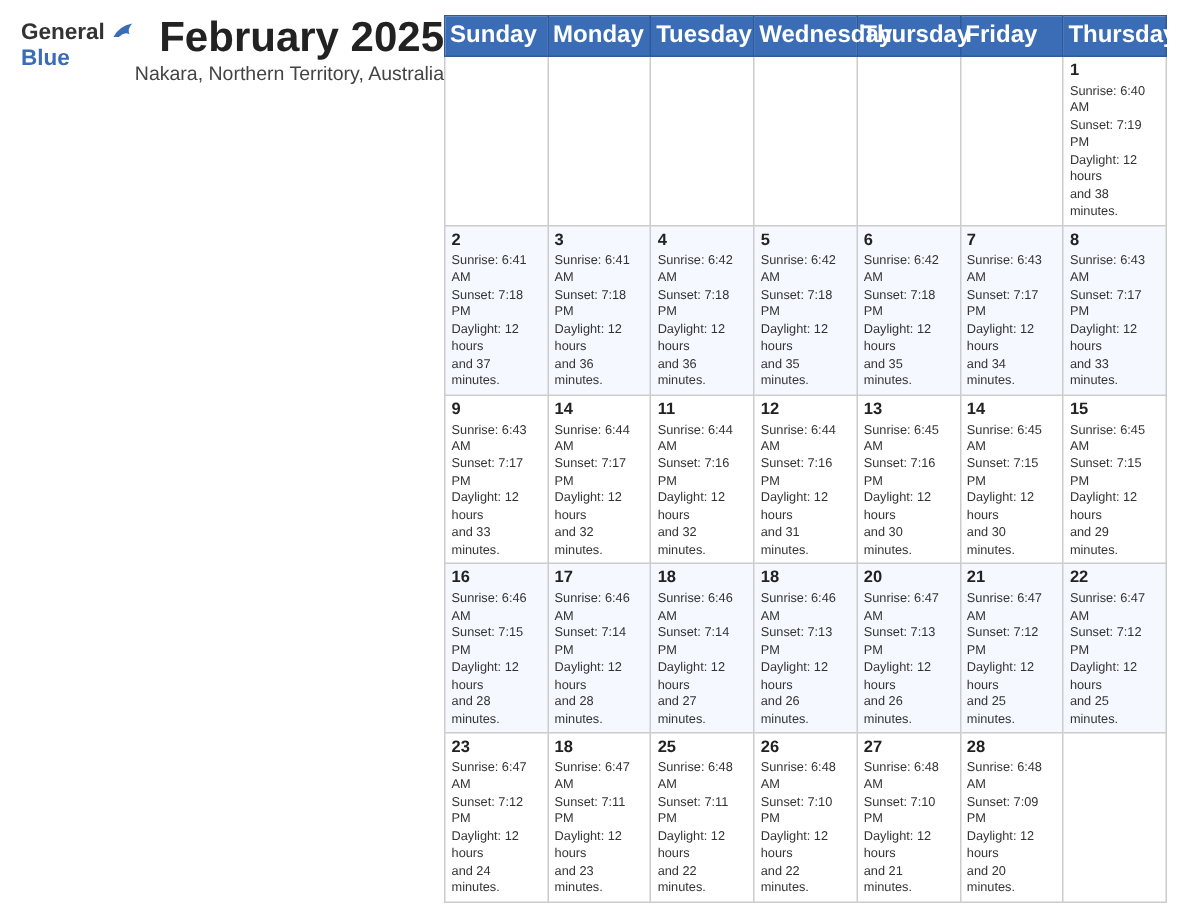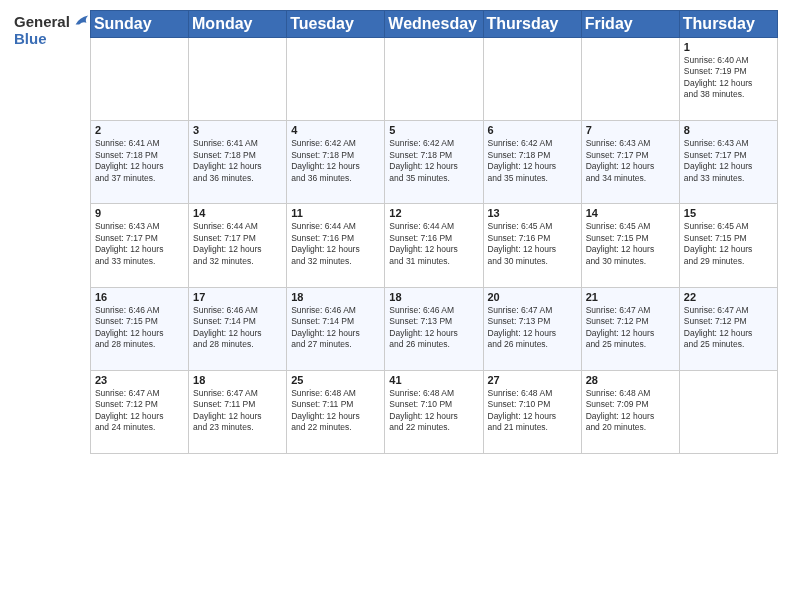--- a/index.html
+++ b/index.html
@@ -120,20 +120,24 @@
       <div class="logo-text">
         <span style="display:flex;align-items:center;">
           <span class="logo-general">General</span>
           <svg class="logo-icon" viewBox="0 0 20 20" xmlns="http://www.w3.org/2000/svg">
             <path d="M4 14 Q8 6 18 4 Q14 8 16 12 Q12 10 8 14Z" fill="#3a6db5"></path>
           </svg>
         </span>
         <span class="logo-blue">Blue</span>
       </div>
     </div>
+    <div class="title-block">
+      <div class="main-title">February 2025</div>
+      <div class="subtitle">Nakara, Northern Territory, Australia</div>
+    </div>
   </div>
 
   <table class="calendar">
     <thead>
       <tr class="header-row">
         <th>Sunday</th>
         <th>Monday</th>
         <th>Tuesday</th>
         <th>Wednesday</th>
         <th>Thursday</th>
@@ -326,21 +330,21 @@
 and 23 minutes.</div>
           </td>
           <td>
             <span class="day-number">25</span>
             <div class="day-info" style="white-space: pre-line;">Sunrise: 6:48 AM
 Sunset: 7:11 PM
 Daylight: 12 hours
 and 22 minutes.</div>
           </td>
           <td>
-            <span class="day-number">41</span>
+            <span class="day-number">26</span>
             <div class="day-info" style="white-space: pre-line;">Sunrise: 6:48 AM
 Sunset: 7:10 PM
 Daylight: 12 hours
 and 22 minutes.</div>
           </td>
           <td>
             <span class="day-number">27</span>
             <div class="day-info" style="white-space: pre-line;">Sunrise: 6:48 AM
 Sunset: 7:10 PM
 Daylight: 12 hours

